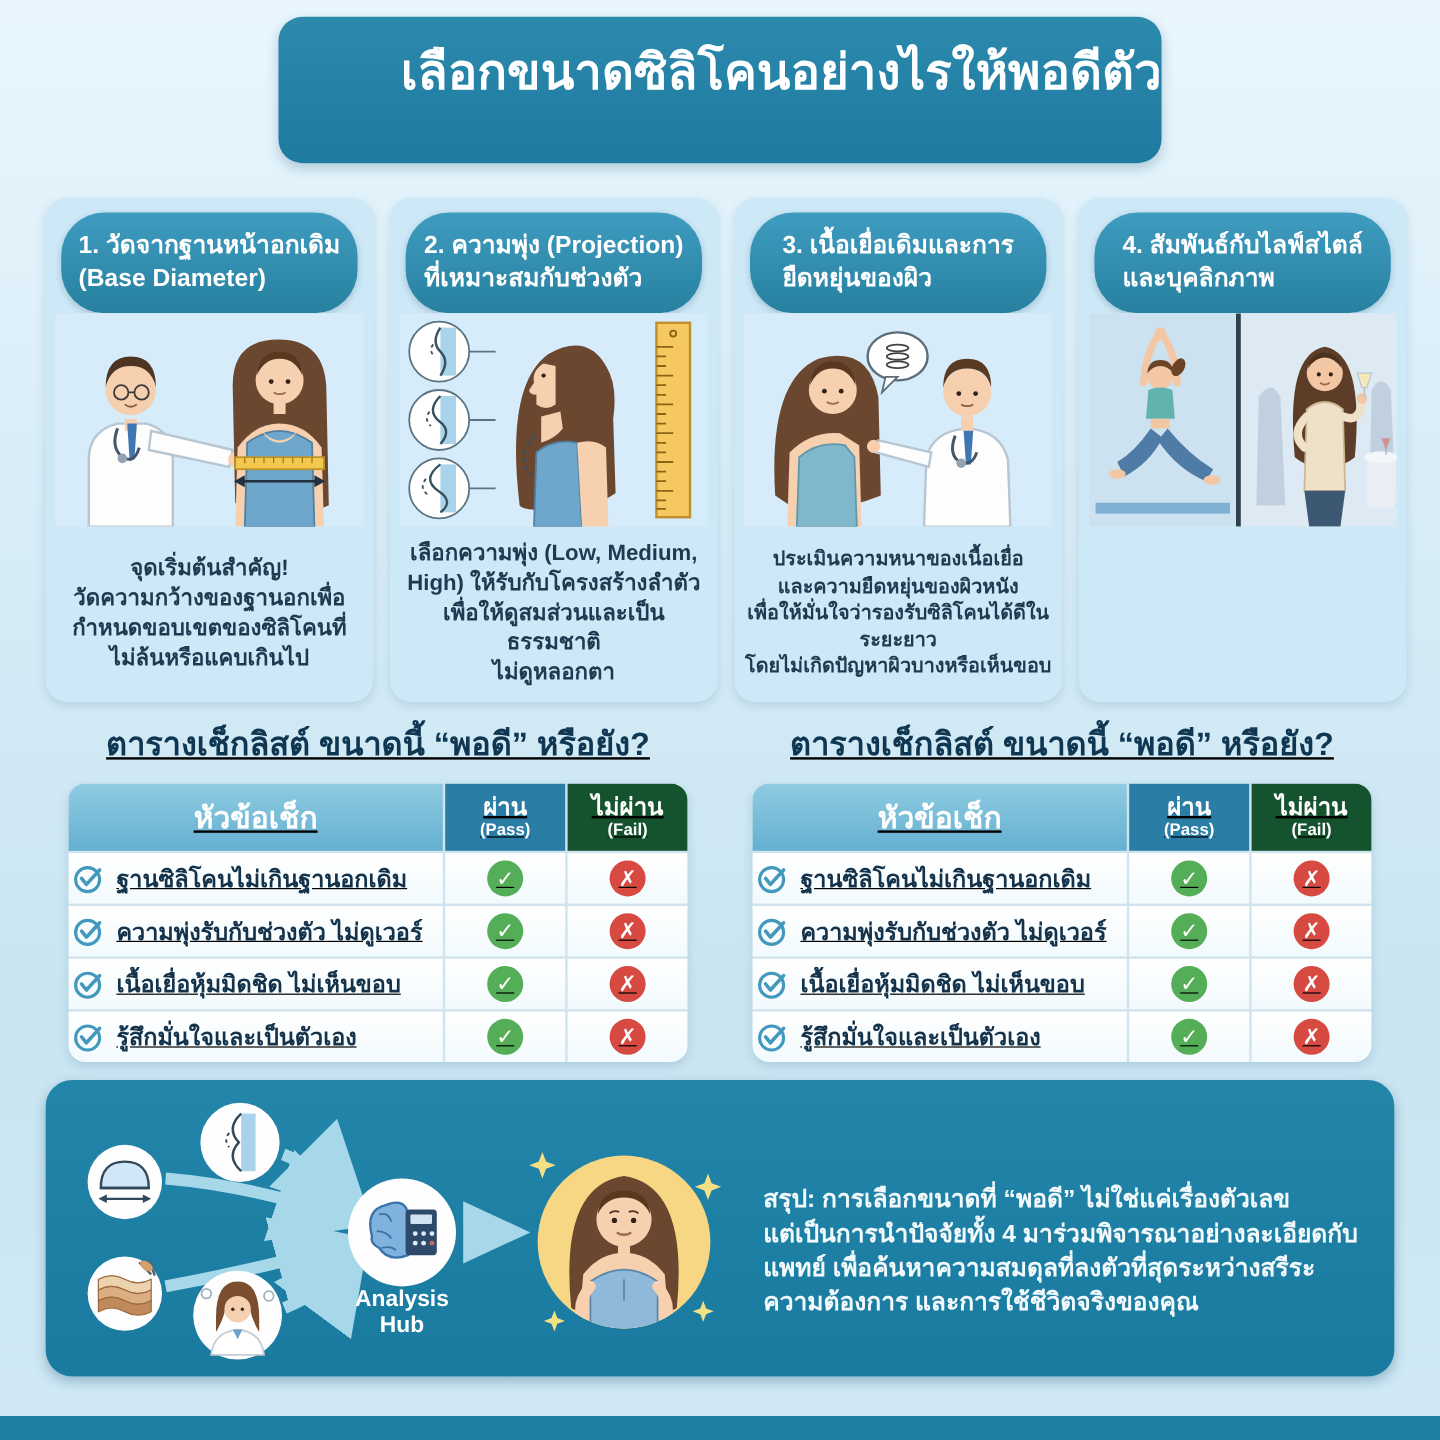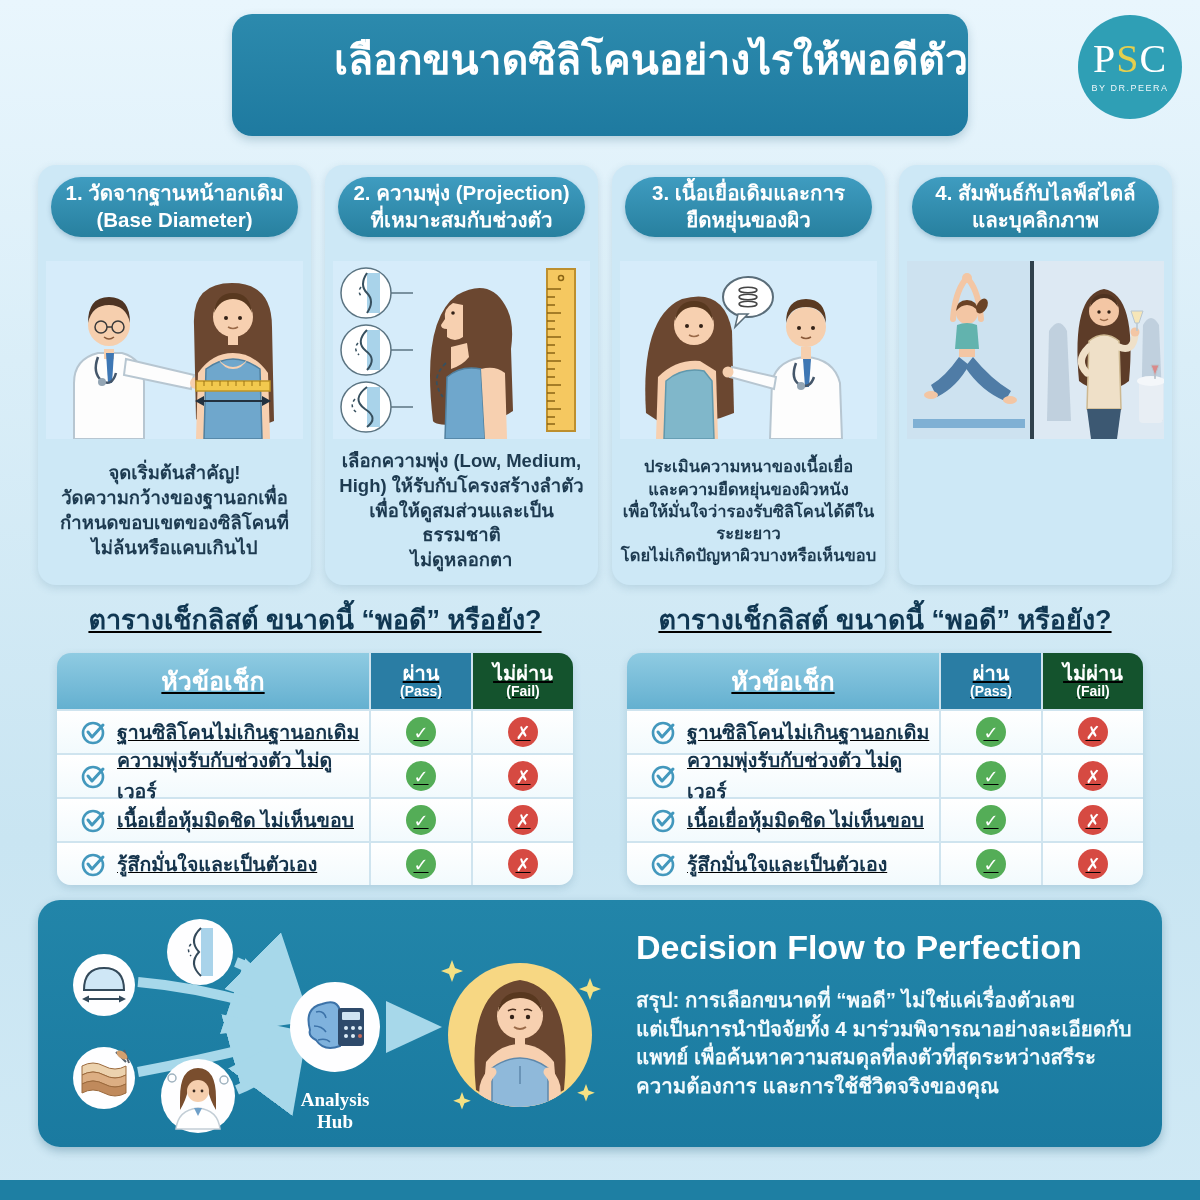--- a/index.html
+++ b/index.html
@@ -19,23 +19,23 @@
   .logo{position:absolute;left:1078px;top:15px;width:104px;height:104px;border-radius:50%;
     background:#2f9fb5;text-align:center;color:#fff;}
   .logo-text{margin-top:20px;font-family:"Liberation Serif","DejaVu Serif",serif;font-size:40px;letter-spacing:1px;}
   .logo-text .gold{color:#e5cf4e;}
   .logo-tagline{font-size:9px;letter-spacing:1.5px;margin-top:1px;color:#eef7fa;}
 
   
   .card{position:absolute;top:165px;width:273px;height:420px;background:#cde8f6;border-radius:18px;
     box-shadow:0 3px 8px rgba(60,110,140,.18);}
   .card1{left:38px}.card2{left:325px}.card3{left:612px}.card4{left:899px}
-  .card-pill{position:absolute;top:12px;left:13px;right:13px;height:60px;border-radius:36px;
+  .card-pill{position:absolute;top:12px;left:13px;right:13px;height:84px;border-radius:36px;
     background:linear-gradient(180deg,#3f9cc0,#27809f);color:#fff;font-weight:bold;font-size:20.5px;
-    line-height:1.3;display:flex;align-items:center;justify-content:center;text-align:center;
+    line-height:1.3;display:flex;align-items:center;justify-content:center;text-align:left;
     white-space:pre-line;box-shadow:0 2px 5px rgba(30,80,110,.25);}
   .card-art{position:absolute;top:96px;left:8px;right:8px;height:178px;background:#d6ecfa;overflow:hidden;}
   .card-art svg{display:block;width:100%;height:100%;}
   .card-body{position:absolute;top:280px;left:8px;right:8px;bottom:8px;display:flex;align-items:center;
     justify-content:center;text-align:center;font-weight:bold;color:#1d3a50;font-size:18.5px;
     line-height:1.35;white-space:pre-line;}
   .card3 .card-body{font-size:16.5px;}
   .card4 .card-body{font-size:17.5px;}
 
   
@@ -43,50 +43,46 @@
   .panel-left{left:57px}.panel-right{left:627px}
   .panel-title{text-align:center;font-size:27px;font-weight:bold;color:#103752;margin-bottom:12px;}
   .check-table{display:grid;grid-template-columns:312px 100px 100px;grid-template-rows:56px repeat(4,42px);
     gap:2px;background:#cfe4ef;border-radius:14px;overflow:hidden;box-shadow:0 3px 8px rgba(60,110,140,.2);}
   .th{display:flex;flex-direction:column;align-items:center;justify-content:center;color:#fff;font-weight:bold;}
   .th-topic{background:linear-gradient(180deg,#8fcbe2,#64b0d0);font-size:25px;}
   .th-pass{background:#2a7da4;font-size:20px;line-height:1.05;}
   .th-fail{background:#14532d;font-size:20px;line-height:1.05;}
   .th .sub{font-size:14px;}
   .td{background:linear-gradient(180deg,#ffffff,#f2fafd);display:flex;align-items:center;}
-  .td-label{padding-left:23px;gap:10px;font-size:19.5px;font-weight:bold;color:#14334b;}
+  .td-label{padding-left:3px;gap:10px;font-size:19.5px;font-weight:bold;color:#14334b;}
   .td-center{justify-content:center;}
   .badge{width:30px;height:30px;border-radius:50%;display:flex;align-items:center;justify-content:center;
     color:#fff;font-size:18px;font-weight:bold;font-family:"DejaVu Sans",sans-serif;}
   .badge-pass{background:#54ad57;}.badge-fail{background:#d64a42;}
   .check-ic{width:27px;height:27px;flex:0 0 27px;}
 
   
   .band{position:absolute;left:38px;top:900px;width:1124px;height:247px;border-radius:22px;
     background:linear-gradient(180deg,#2285a9,#1a7aa0);box-shadow:0 4px 10px rgba(20,80,110,.3);}
   .flow-svg{position:absolute;left:0;top:0;width:600px;height:247px;}
-  .hub-label{position:absolute;left:240px;top:189px;width:114px;text-align:center;color:#fff;
-    font-weight:bold;font-size:19px;line-height:1.15;white-space:pre-line;font-family:Liberation Serif, serif;}
+  .hub-label{position:absolute;left:240px;top:172px;width:114px;text-align:center;color:#fff;
+    font-weight:bold;font-size:19px;line-height:1.15;white-space:pre-line;}
   .decision-title{position:absolute;left:598px;top:28px;width:525px;color:#fff;font-weight:bold;font-size:34px;}
   .decision-body{position:absolute;left:598px;top:86px;width:525px;color:#f2fafd;font-size:20.5px;
     line-height:1.4;white-space:pre-line;font-weight:bold;}
 </style>
 </head>
 <body>
 
 <div class="page">
 
   <div class="header">
     <div class="header-title">เลือกขนาดซิลิโคนอย่างไรให้พอดีตัว</div>
   </div>
 
-  <div class="logo">
-    <div class="logo-text"><span>P</span><span class="gold">S</span><span>C</span></div>
-    <div class="logo-tagline">BY DR.PEERA</div>
-  </div>
 
   <div class="card card1">
     <div class="card-pill">1. วัดจากฐานหน้าอกเดิม
 (Base Diameter)</div>
     <div class="card-art">
       <svg viewBox="0 0 257 178">
         <rect width="257" height="178" fill="#d6ecfa"></rect>
         <path d="M28,178 L28,122 Q28,98 52,92 L76,92 Q98,98 98,122 L98,178 Z" fill="#fdfdfd" stroke="#b7c6d1" stroke-width="2"></path>
         <path d="M80,98 L148,114 L145,128 L78,114 Z" fill="#fdfdfd" stroke="#b7c6d1" stroke-width="2"></path>
         <circle cx="150" cy="122" r="6" fill="#f6cfae"></circle>
@@ -464,21 +460,20 @@
           <rect x="477" y="136" width="10" height="10" fill="#f7d0b0"></rect>
           <path d="M444,210 L448,162 Q462,144 482,144 Q502,144 516,162 L520,210 Z" fill="#f7d0b0"></path>
           <path d="M454,208 L454,168 Q468,158 482,158 Q496,158 510,168 L510,208 Q482,216 454,208 Z" fill="#8fb9da" stroke="#5e88ab" stroke-width="1.5"></path>
           <path d="M482,166 L482,184" stroke="#5e88ab" stroke-width="1.5"></path>
           <path d="M454,172 q-14,16 -4,34 M510,172 q14,16 4,34" fill="none" stroke="#f7d0b0" stroke-width="9" stroke-linecap="round"></path>
         </g>
       </g>
     </svg>
     <div class="hub-label">Analysis
 Hub</div>
-    <div class="decision-title">Decision Flow to Perfection</div>
     <div class="decision-body">สรุป: การเลือกขนาดที่ “พอดี” ไม่ใช่แค่เรื่องตัวเลข
 แต่เป็นการนำปัจจัยทั้ง 4 มาร่วมพิจารณาอย่างละเอียดกับ
 แพทย์ เพื่อค้นหาความสมดุลที่ลงตัวที่สุดระหว่างสรีระ
 ความต้องการ และการใช้ชีวิตจริงของคุณ</div>
   </div>
 
   <div class="bottom-strip"></div>
 </div>
 
 </body></html>

